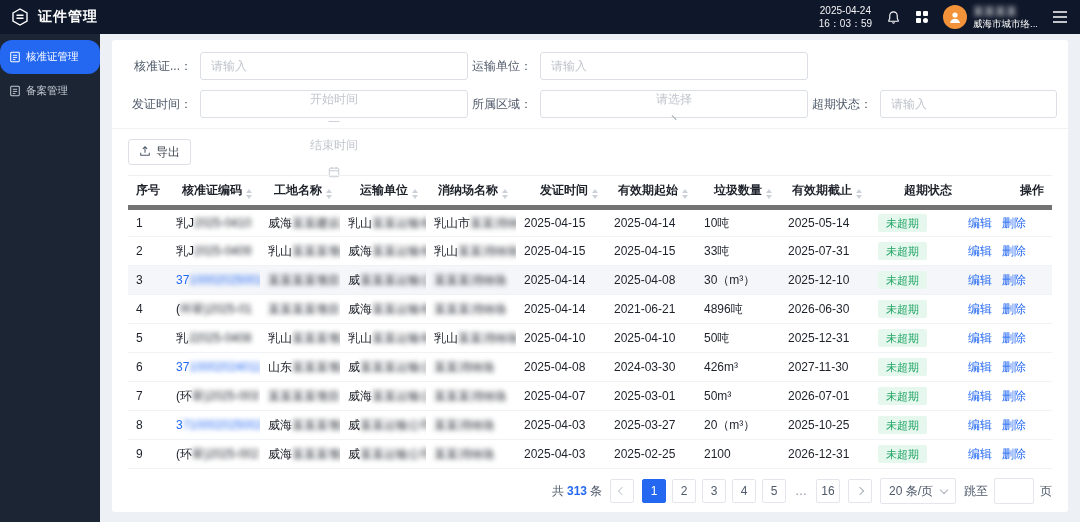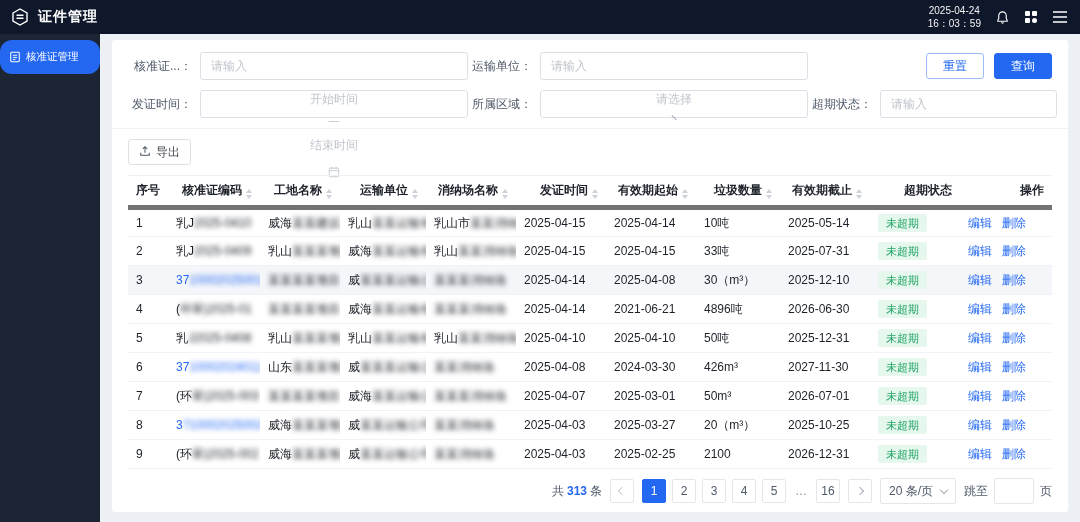--- a/index.html
+++ b/index.html
@@ -122,55 +122,70 @@
           </svg>
       </span>
       <span class="icon-btn">
         <svg width="14" height="14" viewBox="0 0 14 14">
             <rect x="1" y="1" width="5" height="5" rx="1" fill="#fff"></rect>
             <rect x="8" y="1" width="5" height="5" rx="1" fill="#fff"></rect>
             <rect x="1" y="8" width="5" height="5" rx="1" fill="#fff"></rect>
             <rect x="8" y="8" width="5" height="5" rx="2.5" fill="#fff"></rect>
           </svg>
       </span>
+      <div class="userblock">
+        <span class="avatar">
+          <svg viewBox="0 0 14 14" width="14" height="14">
+              <circle cx="7" cy="5" r="2.6" fill="#fff"></circle>
+              <path d="M2 13c.5-3 3-4.2 5-4.2s4.5 1.2 5 4.2z" fill="#fff"></path>
+            </svg>
+        </span>
+        <div class="usertext">
+          <div class="uname blur">某某某某</div>
+          <div>威海市城市络...</div>
+        </div>
+      </div>
       <span class="icon-btn">
         <svg width="16" height="12" viewBox="0 0 16 12">
             <path d="M1 1h14M1 6h14M1 11h14" stroke="#fff" stroke-width="1.6"></path>
           </svg>
       </span>
     </div>
   </header>
 
   <div class="shell">
 
     <aside class="sidebar">
       <div class="side-item active">
         <svg width="12" height="12" viewBox="0 0 14 14">
             <rect x="2" y="1.5" width="10" height="11" rx="1" fill="none" stroke="currentColor" stroke-width="1.2"></rect>
             <path d="M4.5 5h5M4.5 7.5h5M4.5 10h3" stroke="currentColor" stroke-width="1.1"></path>
           </svg>
         <span>核准证管理</span>
+      </div>
+      <div class="side-item">
+        <svg width="12" height="12" viewBox="0 0 14 14">
+            <rect x="2" y="1.5" width="10" height="11" rx="1" fill="none" stroke="currentColor" stroke-width="1.2"></rect>
+            <path d="M4.5 5h5M4.5 7.5h5M4.5 10h3" stroke="currentColor" stroke-width="1.1"></path>
+          </svg>
+        <span>备案管理</span>
       </div>
     </aside>
 
     <main class="main">
       <div class="card">
 
         <div class="filter-row">
           <div class="filter-item">
             <label>核准证...：</label>
             <input class="field" placeholder="请输入" style="">
           </div>
           <div class="filter-item">
             <label>运输单位：</label>
             <input class="field" placeholder="请输入" style="">
-          </div>
-          <div class="filter-actions">
-            <button class="btn btn-plain">重置</button>
-            <button class="btn btn-primary">查询</button>
           </div>
         </div>
         <div class="filter-row">
           <div class="filter-item">
             <label>发证时间：</label>
             <div class="fake-field">
               <span class="ph">开始时间</span>
               <span class="range-sep">一</span>
               <span class="ph">结束时间</span>
               <span class="spacer"></span>

